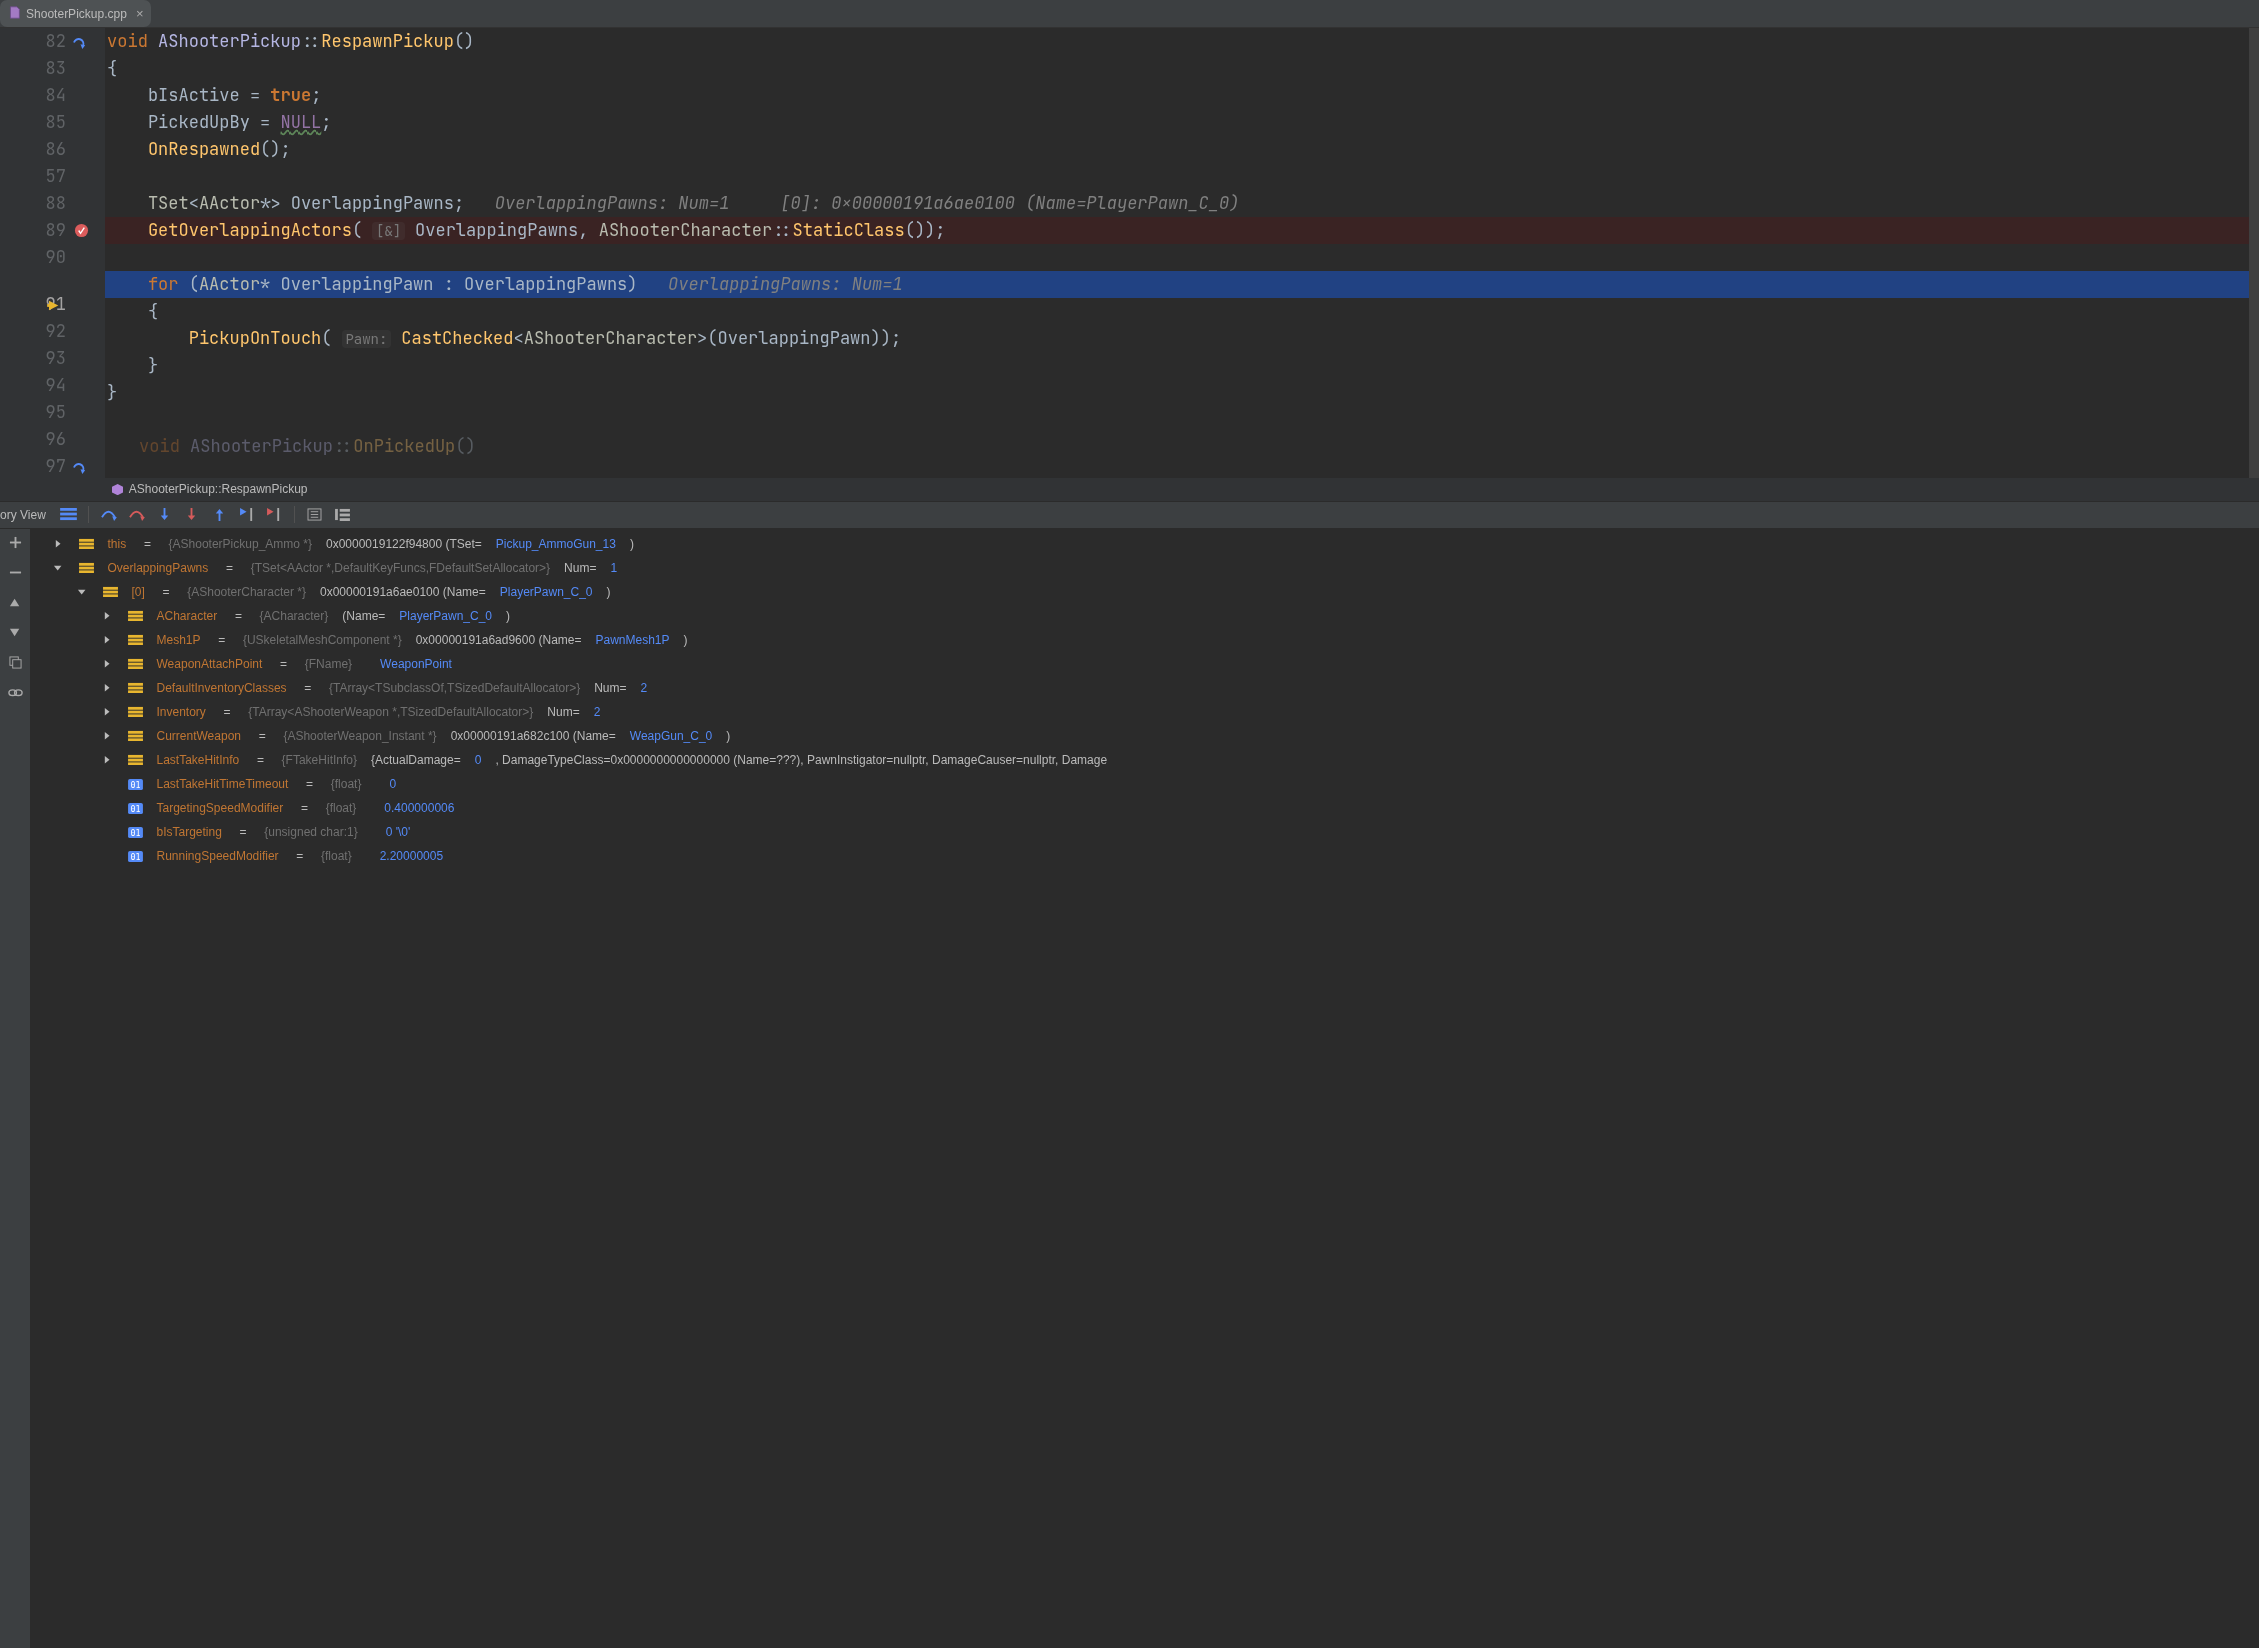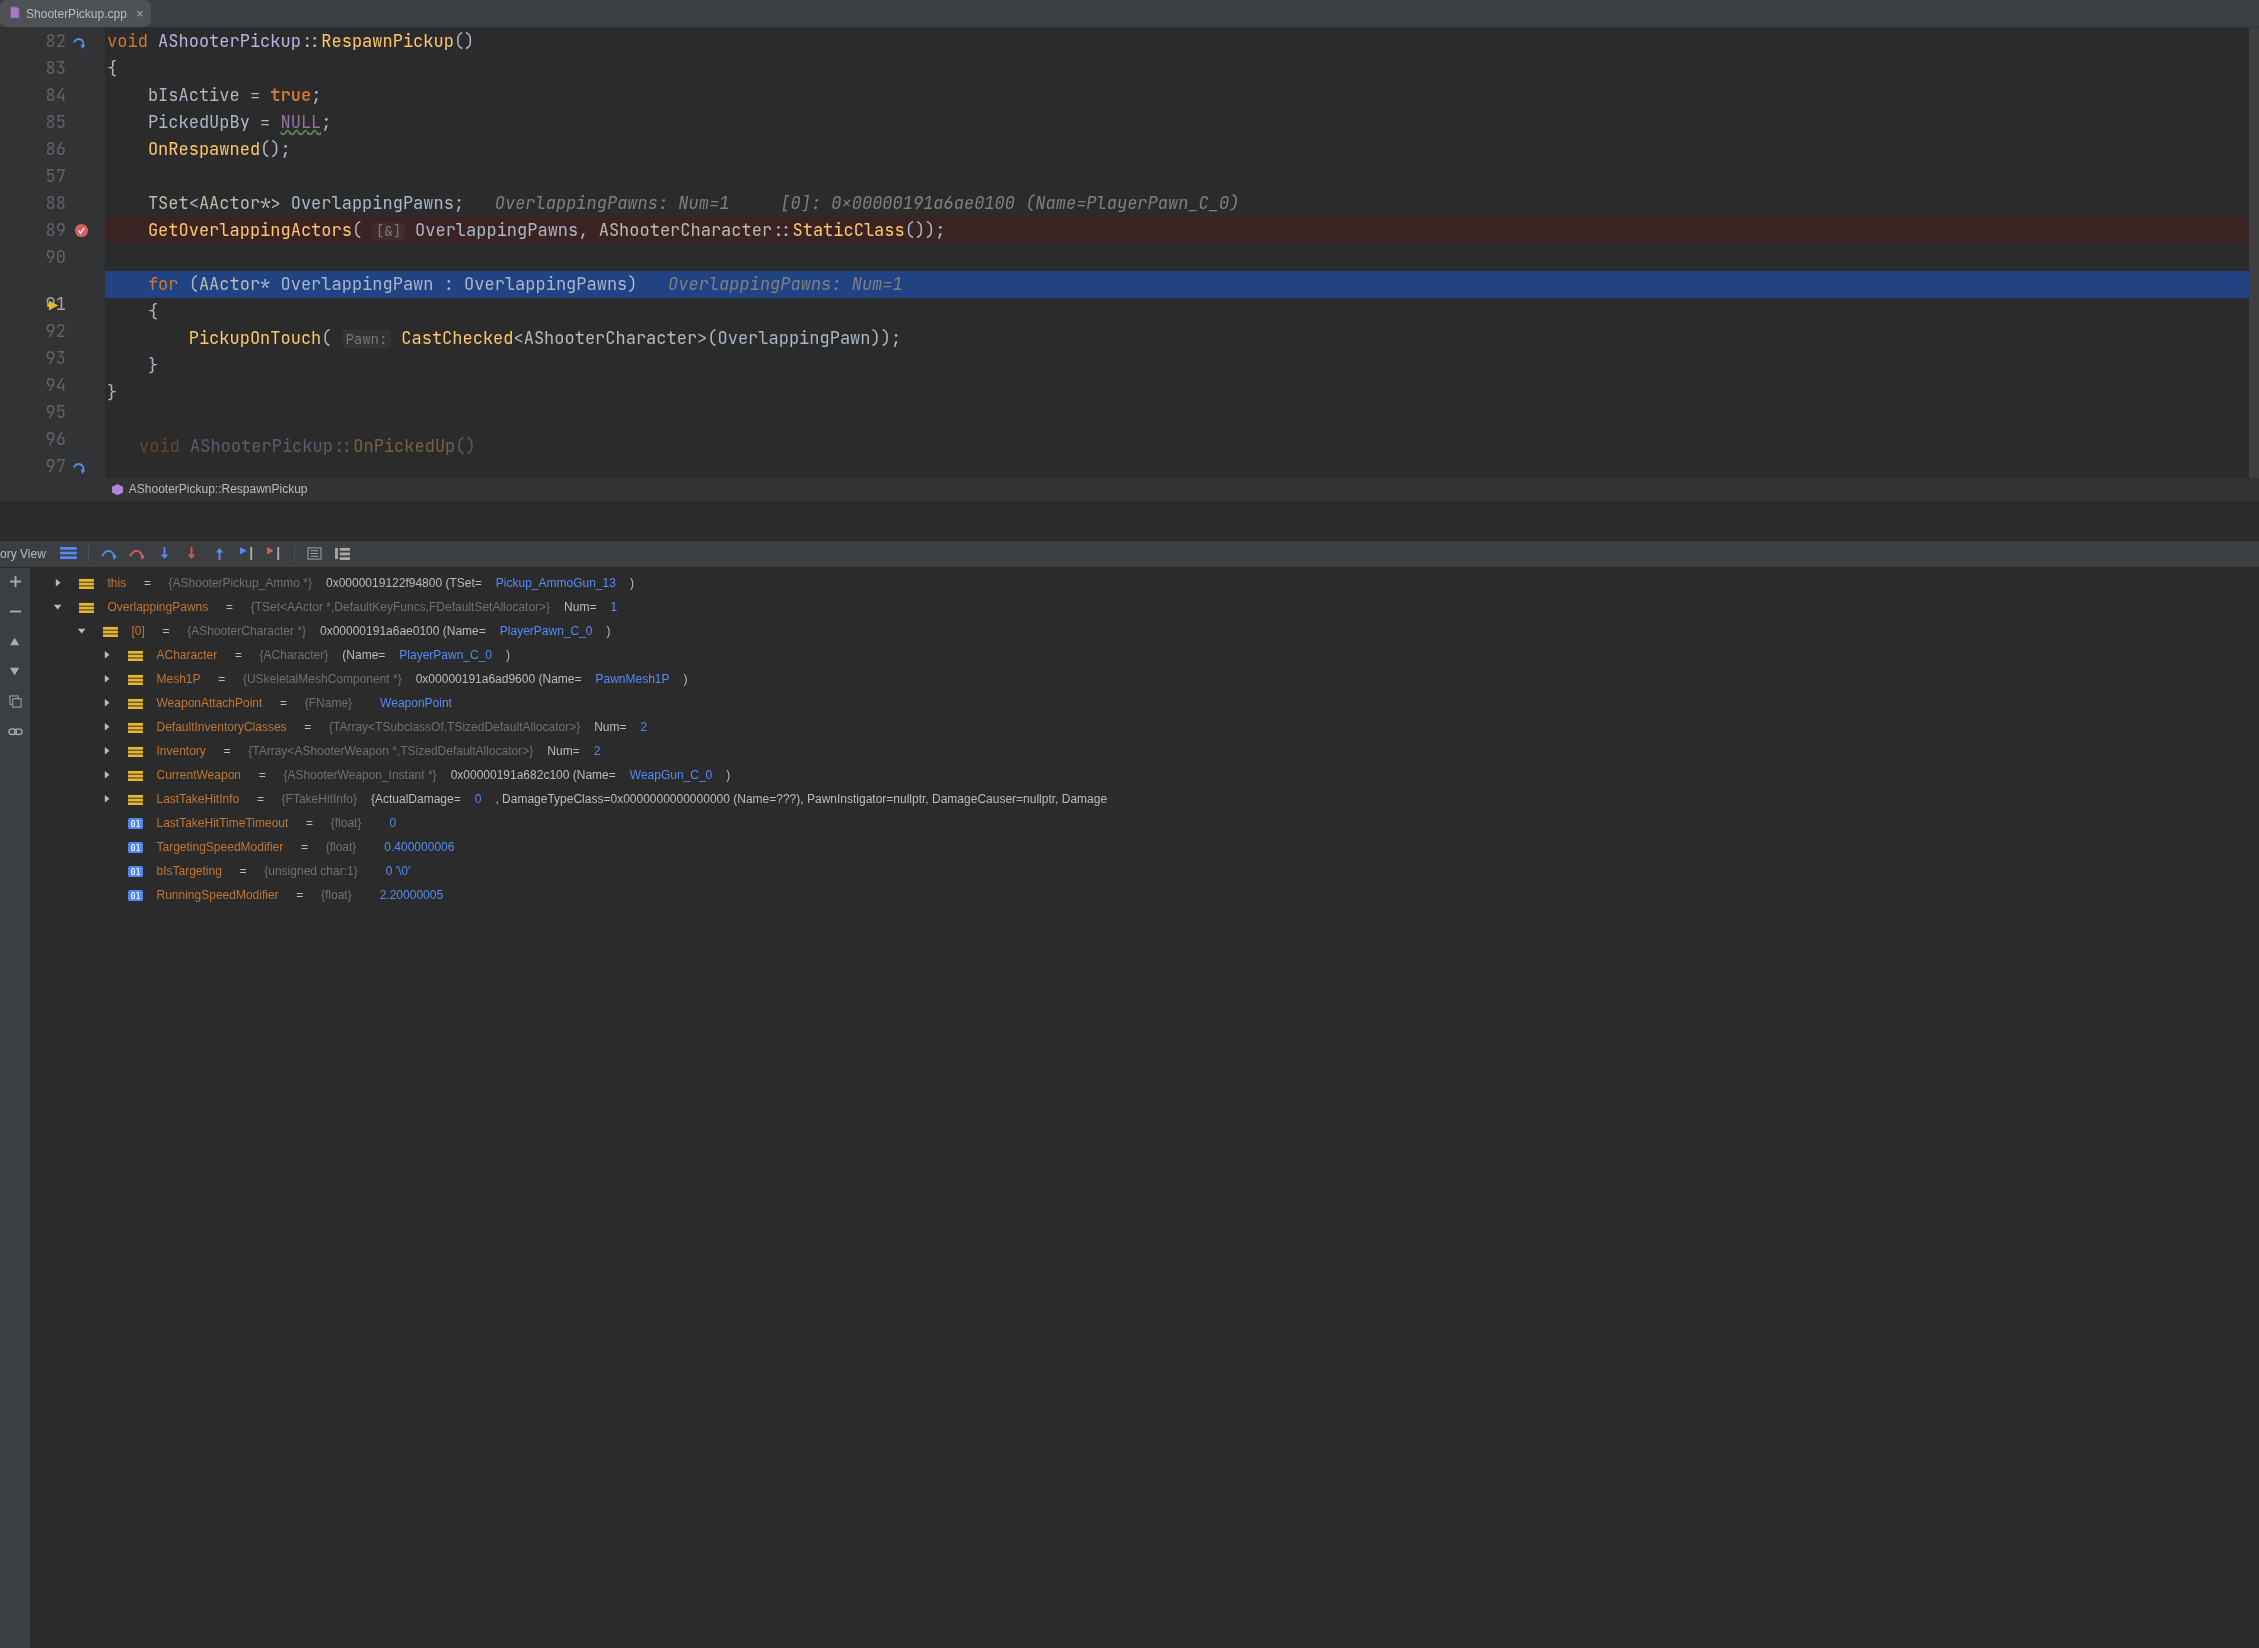--- a/index.html
+++ b/index.html
@@ -124,21 +124,20 @@
 }
 .toolbar {
   height: 28px;
   background: #3c3f41;
   display: flex;
   align-items: center;
   padding: 0 15px 0 0;
   gap: 3.7px;
   border-top: 0.9px solid #2b2b2b;
   border-bottom: 0.9px solid #2b2b2b;
-  margin-top: 39px;
 }
 .toolbar-left-label {
   color: #bbb;
   padding-right: 7.5px;
 }
 .tb-btn {
   width: 24px;
   height: 22.5px;
   display: flex;
   align-items: center;
@@ -190,21 +189,20 @@
   height: 13px;
   display: inline-flex;
   align-items: center;
   justify-content: center;
   font-size: 9.4px;
   color: #bbb;
 }
 .var-icon {
   width: 15px; height: 13px;
   display: inline-flex;
-  align-items: center;
   justify-content: center;
 }
 .var-name { color: #c07633; }
 .var-eq { color: #bbbbbb; margin: 0 3.7px; }
 .var-type { color: #707070; }
 .var-val { color: #bbbbbb; }
 .var-link { color: #548af7; }
 .var-num { color: #548af7; }
 .indent { display: inline-block; }
 </style>

